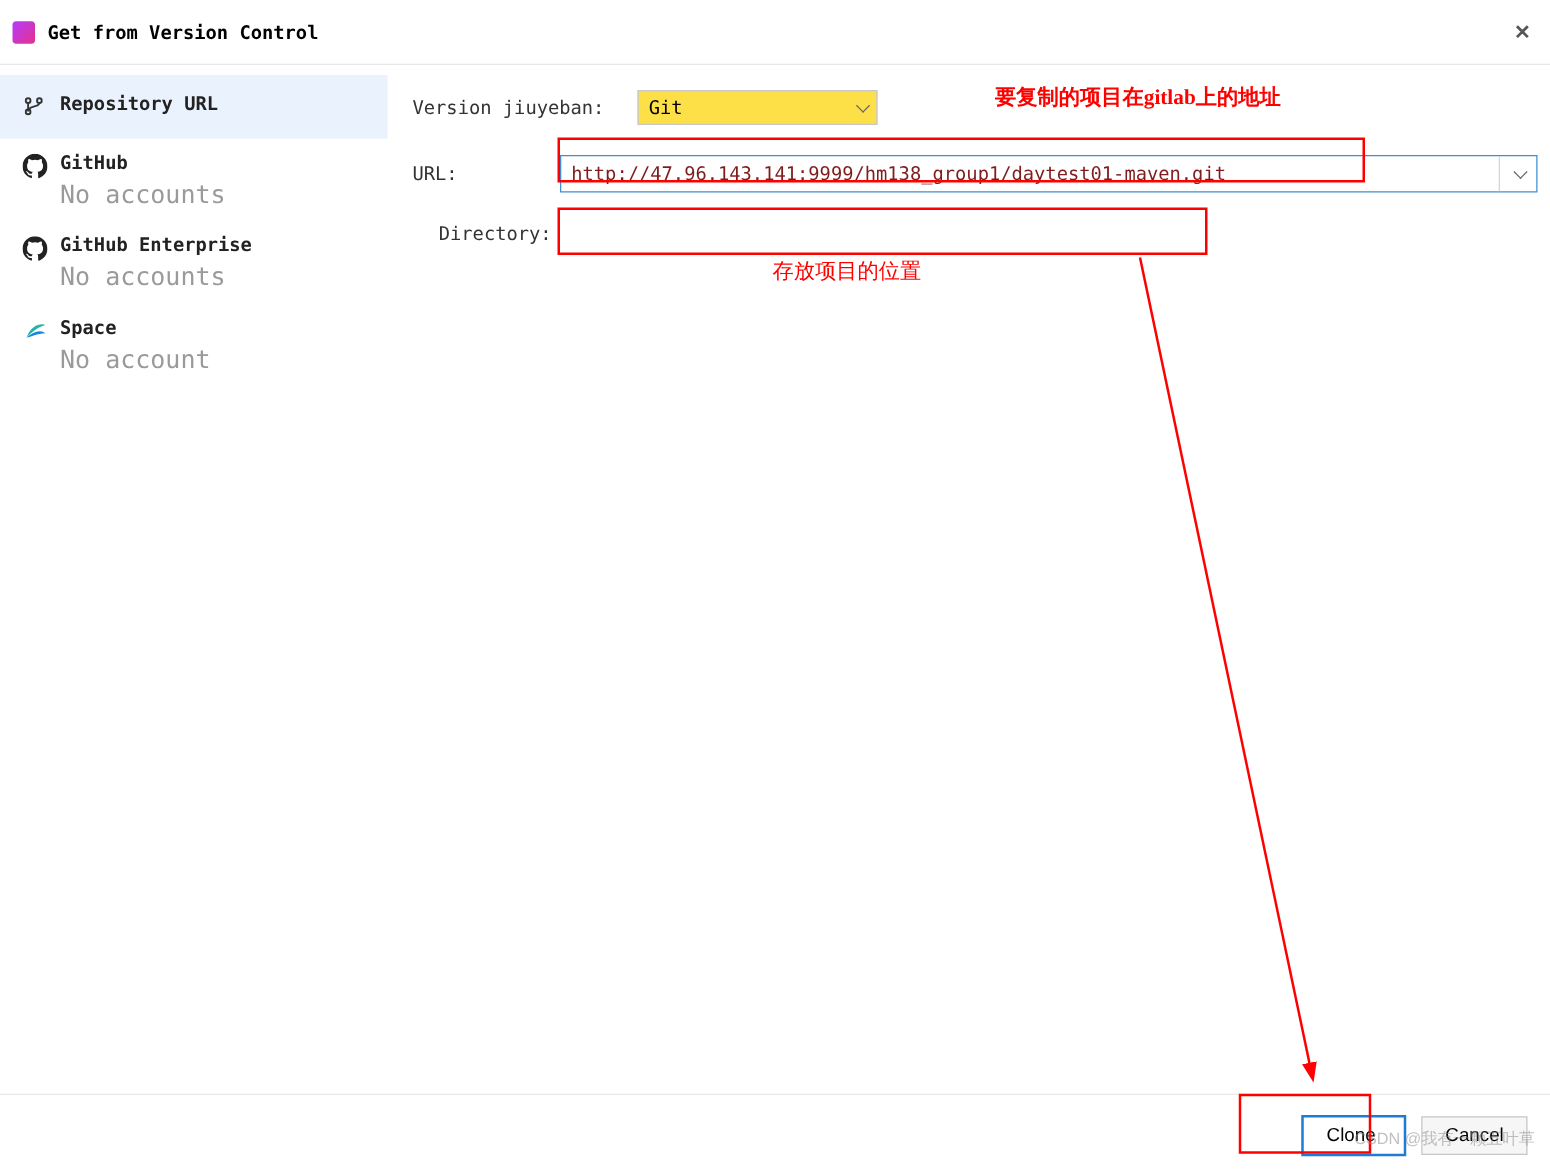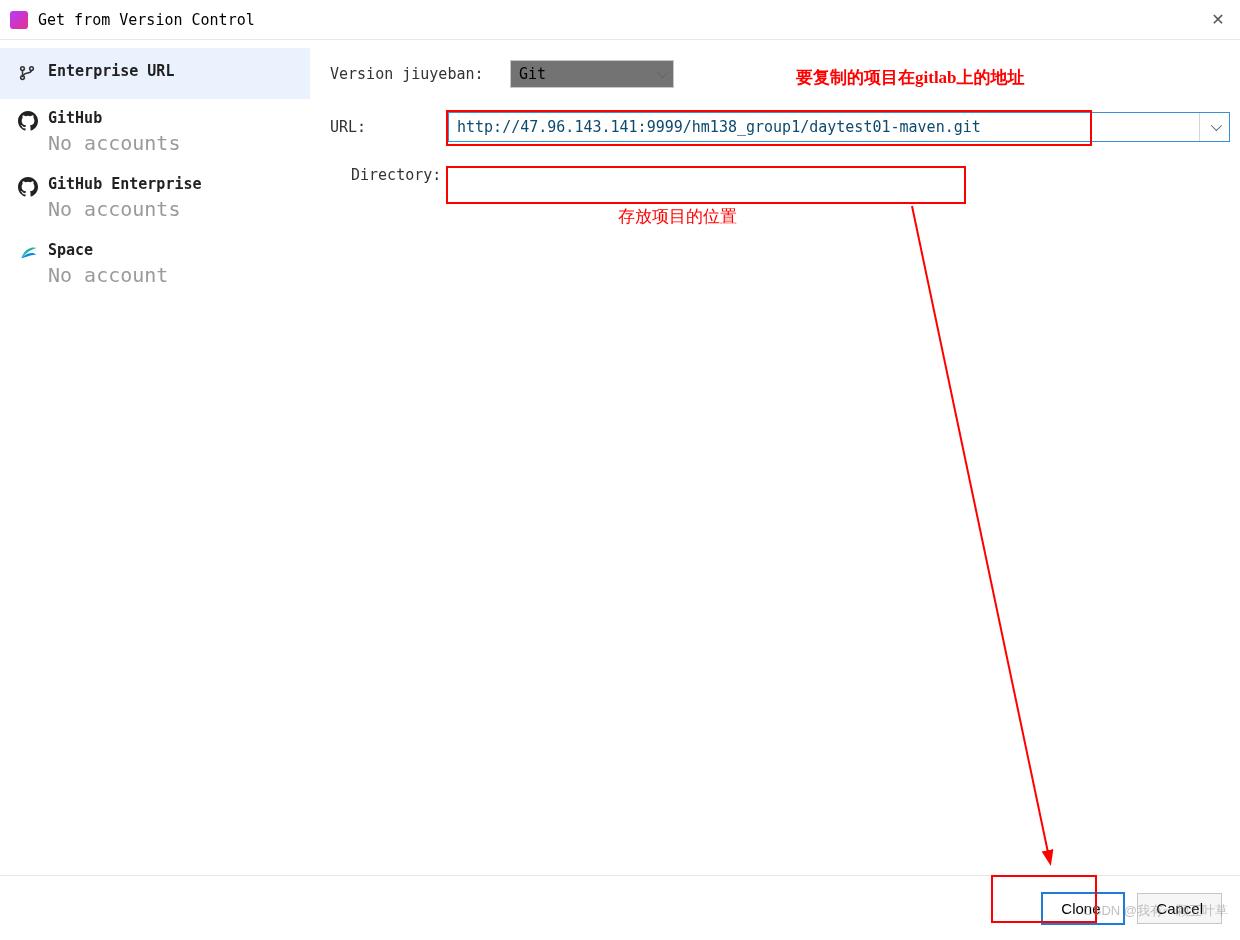--- a/index.html
+++ b/index.html
@@ -6,25 +6,26 @@
     body {
       font-family: "Segoe UI", Arial, sans-serif;
       font-size: 14px;
       background: #ffffff;
       width: 1240px;
       height: 940px;
       overflow: hidden;
       position: relative;
     }
     .titlebar {
-      height: 40px;
+      height: 52px;
       display: flex;
       align-items: center;
       padding: 0 10px;
       border-bottom: 1px solid #e8e8e8;
+      font-weight: bold;
     }
     .titlebar .app-icon {
       width: 18px;
       height: 18px;
       margin-right: 10px;
       background: linear-gradient(135deg, #b43cff, #e6308a);
       border-radius: 3px;
     }
     .titlebar .title-text {
       font-size: 15px;
@@ -91,44 +92,44 @@
       font-family: Consolas, monospace;
       font-size: 15px;
     }
     .form-row .lbl {
       width: 118px;
       color: #333;
       white-space: nowrap;
     }
     .form-row.vc .lbl { width: 180px; }
     .select-box {
-      background: #737373;
+      background: #fde047;
       border: 1px solid #c8c8c8;
       padding: 4px 8px;
-      width: 164px;
+      width: 192px;
       display: flex;
       align-items: center;
       justify-content: space-between;
       cursor: pointer;
     }
     .select-box .sel-val { font-family: Consolas, monospace; }
     .url-input-wrap {
       flex: 1;
       display: flex;
       border: 1px solid #3b8fd6;
       background: #fff;
       height: 30px;
       align-items: center;
     }
     .url-input-wrap .url-text {
       flex: 1;
       padding: 4px 8px;
       font-family: Consolas, monospace;
       font-size: 15px;
-      color: #0c4a6e;
+      color: #7f1d1d;
     }
     .url-input-wrap .drop-btn {
       width: 30px;
       height: 100%;
       display: flex;
       align-items: center;
       justify-content: center;
       border-left: 1px solid #d5d5d5;
       cursor: pointer;
     }
@@ -235,21 +236,21 @@
           <svg width="18" height="18" viewBox="0 0 24 24" fill="none" stroke="#333" stroke-width="2">
             <circle cx="6" cy="6" r="2.5"></circle>
               <circle cx="18" cy="6" r="2.5"></circle>
               <circle cx="6" cy="18" r="2.5"></circle>
             <path d="M6 8.5v7"></path>
               <path d="M18 8.5c0 5-12 2-12 9"></path>
           </svg>
         </span>
       </div>
       <div class="labels">
-        <div class="primary">Enterprise URL</div>
+        <div class="primary">Repository URL</div>
       </div>
     </div>
 
     <div class="sidebar-item">
       <div class="icon-wrap">
         <span>
           <svg width="20" height="20" viewBox="0 0 16 16" fill="#222">
               <path d="M8 0C3.58 0 0 3.58 0 8c0 3.54 2.29 6.53 5.47 7.59.4.07.55-.17.55-.38v-1.34c-2.23.48-2.7-1.07-2.7-1.07-.36-.93-.89-1.18-.89-1.18-.73-.5.06-.49.06-.49.8.06 1.23.83 1.23.83.72 1.23 1.88.87 2.34.67.07-.52.28-.87.51-1.07-1.78-.2-3.64-.89-3.64-3.95 0-.87.31-1.59.82-2.15-.08-.2-.36-1.02.08-2.12 0 0 .67-.21 2.2.82a7.6 7.6 0 0 1 4 0c1.53-1.04 2.2-.82 2.2-.82.44 1.1.16 1.92.08 2.12.51.56.82 1.27.82 2.15 0 3.07-1.87 3.75-3.65 3.95.29.25.54.73.54 1.48v2.19c0 .21.15.46.55.38C13.71 14.53 16 11.54 16 8c0-4.42-3.58-8-8-8z"></path>
             </svg>
         </span>

